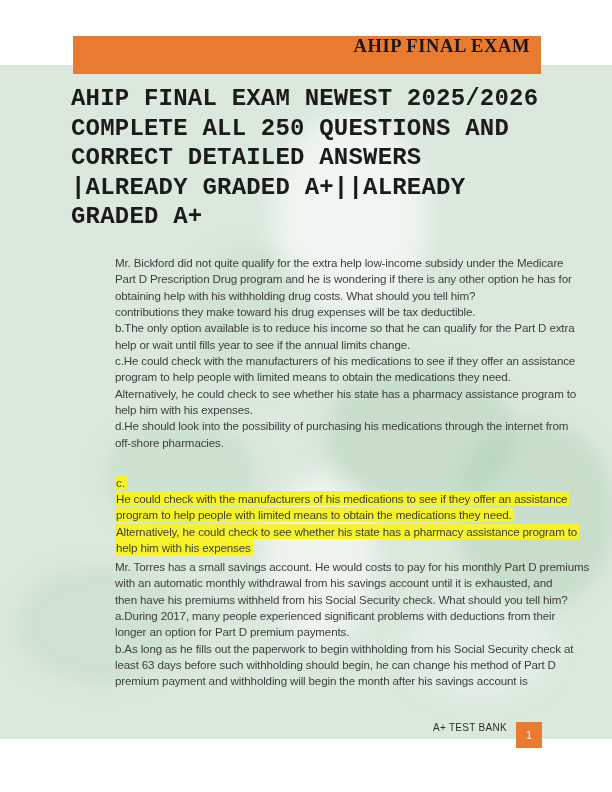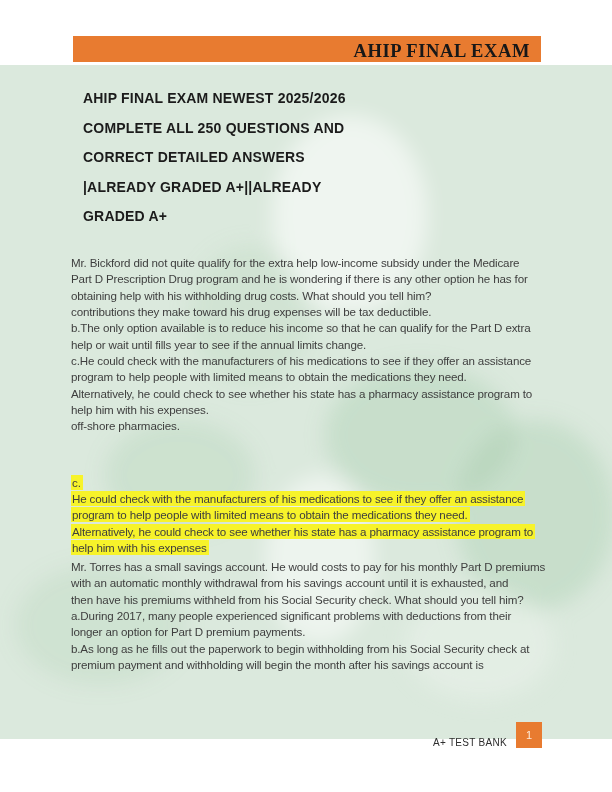--- a/index.html
+++ b/index.html
@@ -7,63 +7,63 @@
     width:612px;height:792px;
     background:#ffffff;
     font-family:"Liberation Sans", sans-serif;
     overflow:hidden;
   }
   .page{
     position:relative;width:612px;height:792px;background:#ffffff;
   }
   
   .banner{
-    position:absolute;left:73px;top:36px;width:468px;height:26px;
+    position:absolute;left:73px;top:36px;width:468px;height:38px;
     background:var(--accent-orange,#e87b30);
-    display:flex;align-items:flex-end;justify-content:flex-end;
+    display:flex;align-items:flex-start;justify-content:flex-end;
     padding-right:11px;box-sizing:border-box;
     z-index:3;
   }
   .banner-title{
     font-family:"Liberation Serif", serif;
     font-weight:bold;font-size:18.5px;color:#181818;letter-spacing:0.6px;
   }
   
   .panel{
     position:absolute;left:0;top:65px;width:612px;height:674px;
     background:var(--panel-green,#dbe9dd);
     z-index:1;
   }
   .watermark{position:absolute;left:0;top:0;width:612px;height:674px;}
   
   .doc-title{
-    position:absolute;left:83px;top:84px;width:486px;
-    font-family:Liberation Sans, sans-serif;font-weight:bold;
-    font-size:14px;line-height:29.6px;color:#1b1b1b;
+    position:absolute;left:71px;top:84px;width:486px;
+    font-family:Liberation Mono, monospace;font-weight:bold;
+    font-size:24px;line-height:29.6px;color:#1b1b1b;
     letter-spacing:0.2px;z-index:4;
   }
   .doc-title .text-line{white-space:nowrap;}
   
   .body-block{
     position:absolute;left:71px;width:482px;
     font-size:11.6px;line-height:16.35px;color:#3e3e3e;
     letter-spacing:-0.15px;z-index:4;
   }
-  .body-block .text-line{white-space:nowrap;}
+  .body-block .text-line{white-space:nowrap;margin-left:44px;}
   #question1{top:255px;}
   #answer1{top:474px;}
   #question2{top:559px;}
   .hl{
     background:var(--highlight-yellow,#f7f32a);
     padding:0.5px 2px 1.5px 1px;
   }
   
   .footer{
     position:absolute;right:70px;top:722px;height:26px;
-    display:flex;align-items:flex-end;gap:9px;z-index:5;
+    display:flex;align-items:flex-start;gap:9px;z-index:5;
   }
   .footer-brand{
     font-size:10px;color:#2e2e2e;letter-spacing:0.3px;
   }
   .page-badge{
     width:26px;height:26px;background:var(--accent-orange,#e87b30);
     display:flex;align-items:center;justify-content:center;
     color:rgba(255,248,240,0.9);font-size:11px;
   }
 </style>
@@ -108,38 +108,40 @@
       <div class="text-line">Mr. Bickford did not quite qualify for the extra help low-income subsidy under the Medicare</div>
       <div class="text-line">Part D Prescription Drug program and he is wondering if there is any other option he has for</div>
       <div class="text-line">obtaining help with his withholding drug costs. What should you tell him?</div>
       <div class="text-line">contributions they make toward his drug expenses will be tax deductible.</div>
       <div class="text-line">b.The only option available is to reduce his income so that he can qualify for the Part D extra</div>
       <div class="text-line">help or wait until fills year to see if the annual limits change.</div>
       <div class="text-line">c.He could check with the manufacturers of his medications to see if they offer an assistance</div>
       <div class="text-line">program to help people with limited means to obtain the medications they need.</div>
       <div class="text-line">Alternatively, he could check to see whether his state has a pharmacy assistance program to</div>
       <div class="text-line">help him with his expenses.</div>
+      <div class="text-line">d.He should look into the possibility of purchasing his medications through the internet from</div>
       <div class="text-line">off-shore pharmacies.</div>
     </div>
 
   <div class="body-block" id="answer1">
       <div class="text-line"><span class="hl">c.</span></div>
       <div class="text-line"><span class="hl">He could check with the manufacturers of his medications to see if they offer an assistance</span></div>
       <div class="text-line"><span class="hl">program to help people with limited means to obtain the medications they need.</span></div>
       <div class="text-line"><span class="hl">Alternatively, he could check to see whether his state has a pharmacy assistance program to</span></div>
       <div class="text-line"><span class="hl">help him with his expenses</span></div>
     </div>
 
   <div class="body-block" id="question2">
       <div class="text-line">Mr. Torres has a small savings account. He would costs to pay for his monthly Part D premiums</div>
       <div class="text-line">with an automatic monthly withdrawal from his savings account until it is exhausted, and</div>
       <div class="text-line">then have his premiums withheld from his Social Security check. What should you tell him?</div>
       <div class="text-line">a.During 2017, many people experienced significant problems with deductions from their</div>
       <div class="text-line">longer an option for Part D premium payments.</div>
       <div class="text-line">b.As long as he fills out the paperwork to begin withholding from his Social Security check at</div>
+      <div class="text-line">least 63 days before such withholding should begin, he can change his method of Part D</div>
       <div class="text-line">premium payment and withholding will begin the month after his savings account is</div>
     </div>
 
   <div class="footer">
     <span class="footer-brand">A+ TEST BANK</span>
     <span class="page-badge">1</span>
   </div>
 
 </div>
 

